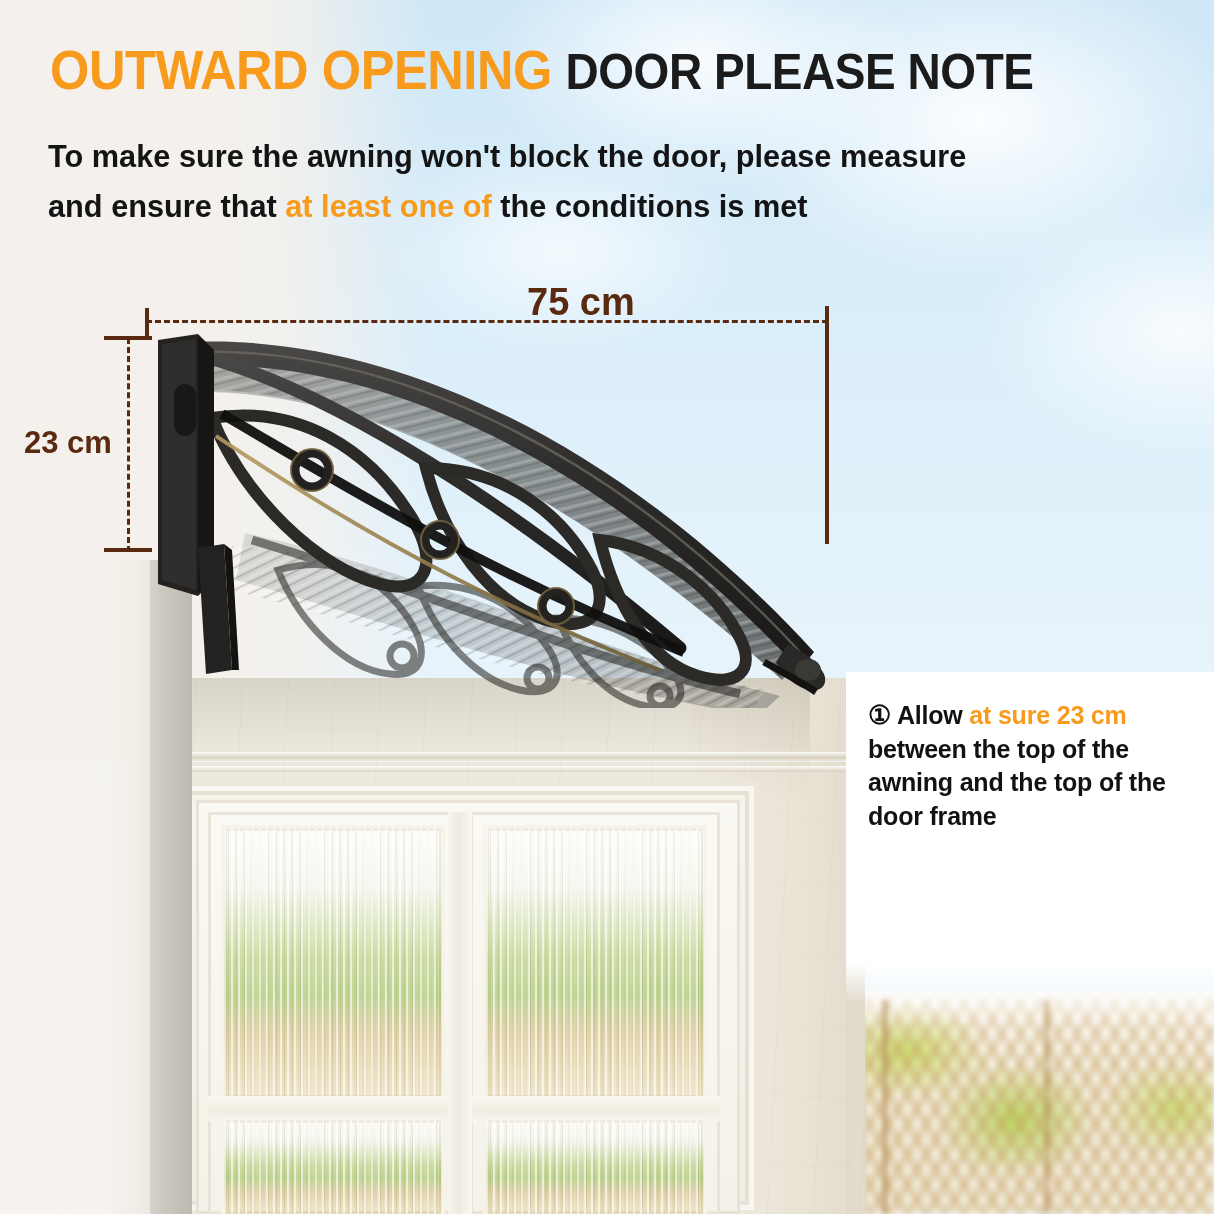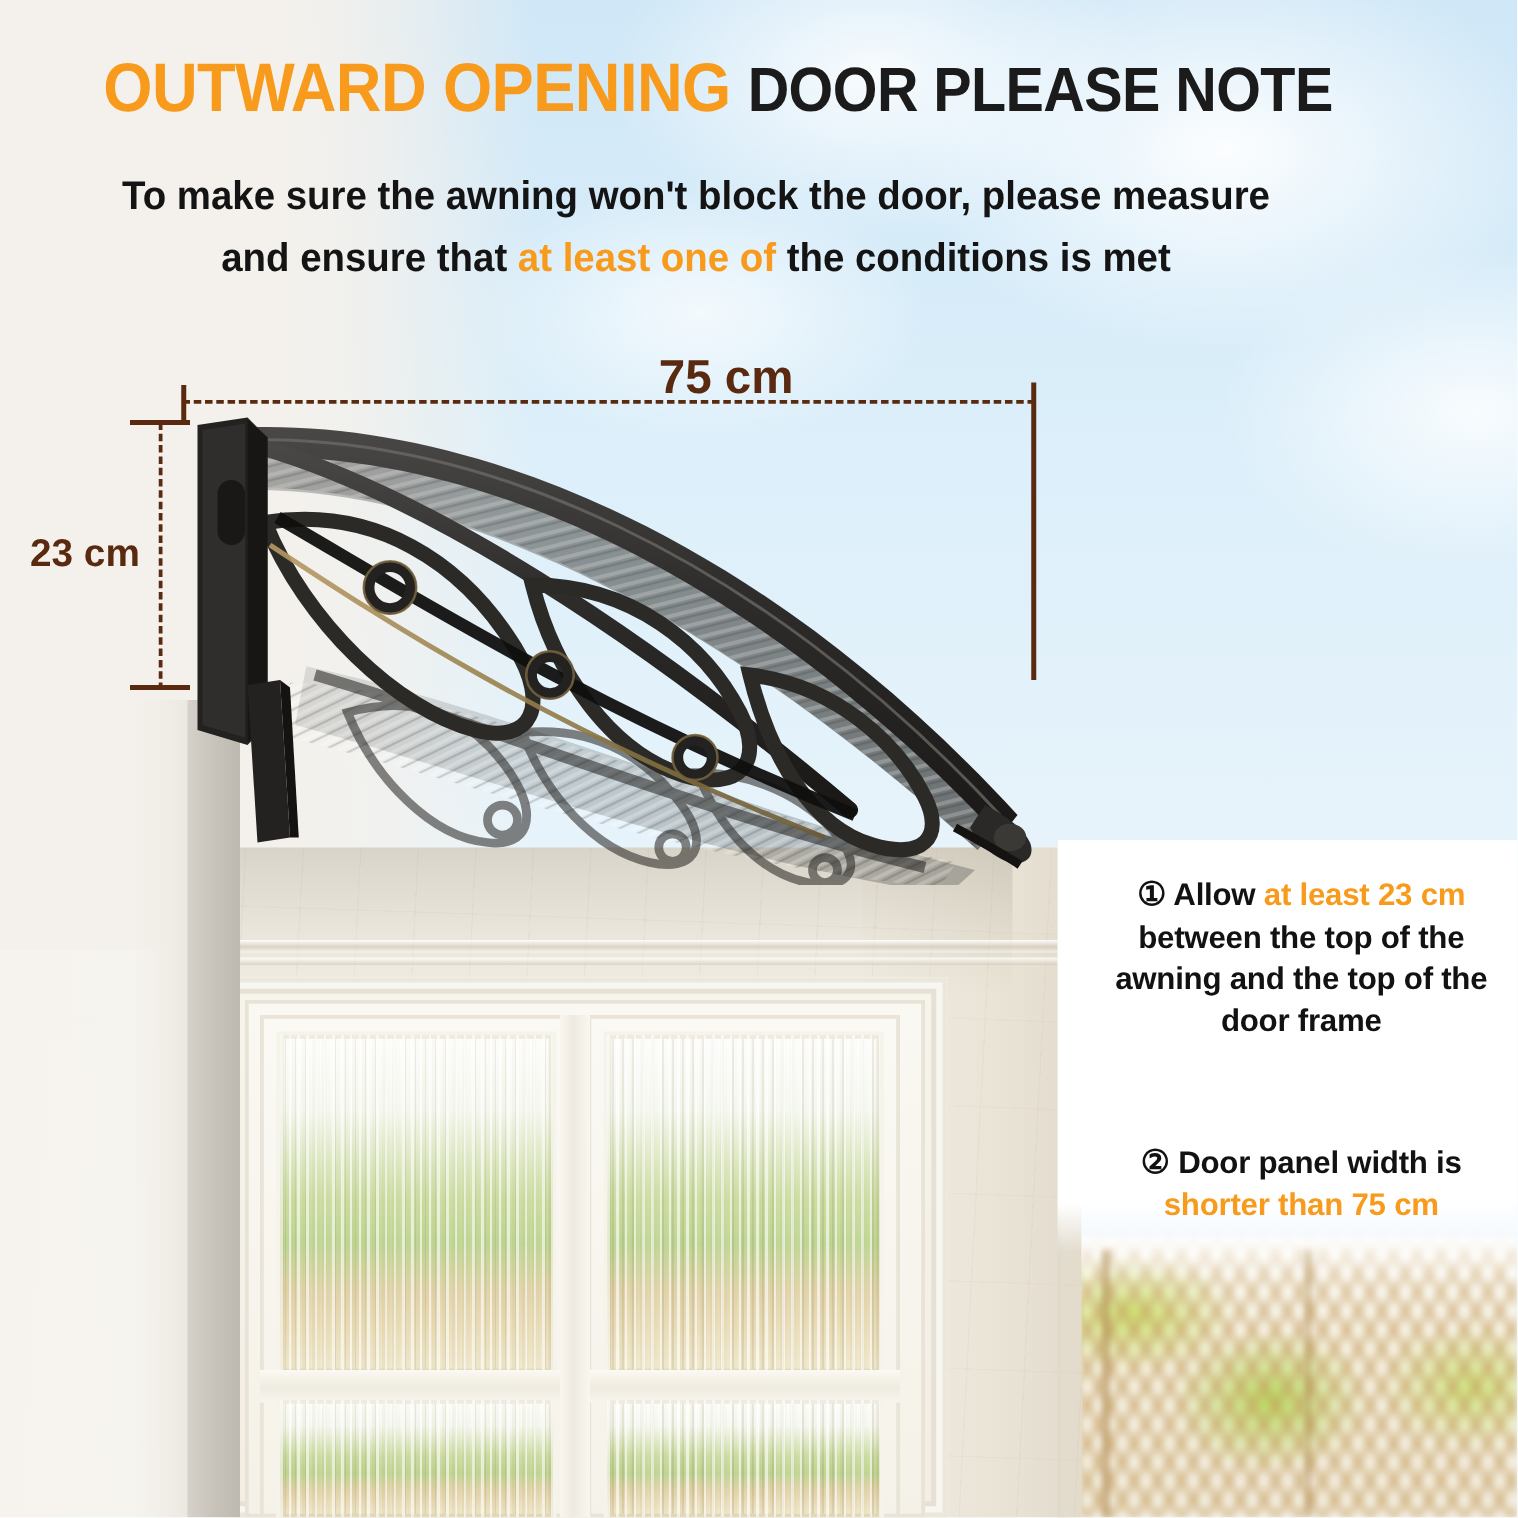--- a/index.html
+++ b/index.html
@@ -10,21 +10,20 @@
   body {
     font-family: "Liberation Sans", sans-serif;
   }
 
   .poster {
     position: relative;
     width: 1214px;
     height: 1214px;
     overflow: hidden;
     background: #eef6fc;
-    text-align: center;
   }
 
   
   .sky {
     position: absolute;
     inset: 0;
     background:
       radial-gradient(ellipse 420px 260px at 980px 120px, rgba(255,255,255,0.92) 0%, rgba(255,255,255,0) 62%),
       radial-gradient(ellipse 330px 200px at 700px 60px, rgba(255,255,255,0.85) 0%, rgba(255,255,255,0) 65%),
       radial-gradient(ellipse 300px 190px at 1180px 330px, rgba(255,255,255,0.80) 0%, rgba(255,255,255,0) 68%),
@@ -493,20 +492,17 @@
   <div class="dim-75-label">75 cm</div>
 
   <div class="dim-23-tick-t"></div>
   <div class="dim-23-line"></div>
   <div class="dim-23-tick-b"></div>
   <div class="dim-23-label">23 cm</div>
 
   <div class="cond-bg-fade"></div>
 
   <div class="cond-block cond-1">
-    <span class="cond-num">①</span><span> Allow </span><span class="hl">at least</span><span> </span><span class="hl">23 cm</span><span> between the top of the awning and the top of the door frame</span>
+    <span class="cond-num">①</span><span> Allow </span><span class="hl">at sure</span><span> </span><span class="hl">23 cm</span><span> between the top of the awning and the top of the door frame</span>
   </div>
 
-  <div class="cond-block cond-2">
-    <span class="cond-num">②</span><span> Door panel width is </span><span class="hl">shorter than 75 cm</span><span></span>
-  </div>
 
 </div>
 
 </body></html>

